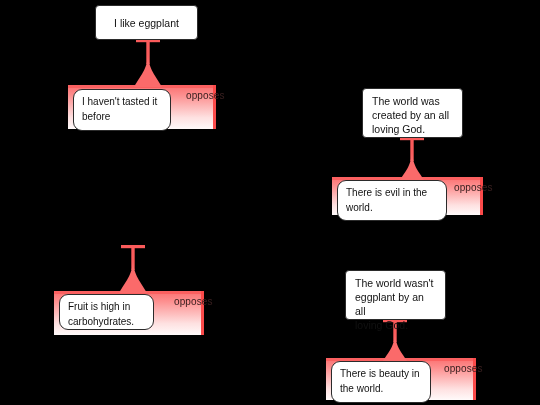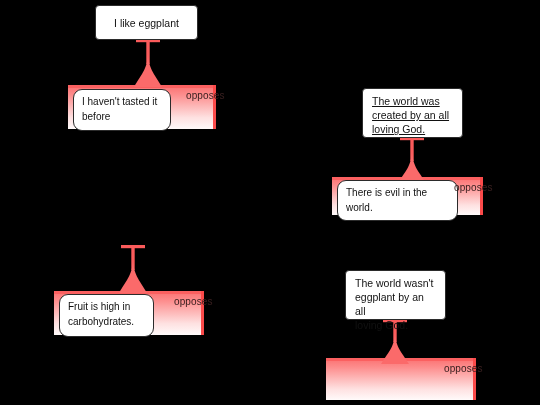--- a/index.html
+++ b/index.html
@@ -134,43 +134,43 @@
     <svg class="connector" style="left:113px; top:245px;" width="40" height="48" viewBox="0 0 40 48">
       <rect x="8" y="0" width="24" height="3.2" fill="#fb5b5b"></rect>
       <rect x="18.3" y="3" width="3.4" height="22" fill="#fb5b5b"></rect>
       <path d="M20 12 C 20 30, 26 34, 34 48 L 6 48 C 14 34, 20 30, 20 12 Z" fill="#fb6a6a"></path>
     </svg>
 
     <div class="opposes-panel" style="left:54px; top:291px; width:150px; height:44px;">
       <div class="panel-toprule"></div>
     </div>
 
-    <div class="reason-box" style="left:59px; top:294px; width:95px; height:43px;">Fruit is high in
+    <div class="reason-box" style="left:59px; top:294px; width:95px; height:36px;">Fruit is high in
 carbohydrates.</div>
 
     <div class="relation-label" style="left:174px; top:297px;">opposes</div>
   </div>
 
   <div class="arg-group" style="left:0px; top:0px; width:540px; height:230px;">
 
-    <div class="claim-box" style="left:362px; top:88px; width:101px; height:50px;text-decoration:underline;">The world was
+    <div class="claim-box" style="left:362px; top:88px; width:101px; height:50px;">The world was
 created by an all
 loving God.</div>
 
     <svg class="connector" style="left:392px; top:137px;" width="40" height="46" viewBox="0 0 40 46">
       <rect x="8" y="0" width="24" height="3.2" fill="#fb5b5b"></rect>
       <rect x="18.3" y="3" width="3.4" height="21" fill="#fb5b5b"></rect>
       <path d="M20 11 C 20 29, 26 33, 34 46 L 6 46 C 14 33, 20 29, 20 11 Z" fill="#fb6a6a"></path>
     </svg>
 
     <div class="opposes-panel" style="left:332px; top:177px; width:151px; height:38px;">
       <div class="panel-toprule"></div>
     </div>
 
-    <div class="reason-box" style="left:337px; top:180px; width:121px; height:41px;">There is evil in the
+    <div class="reason-box" style="left:337px; top:180px; width:110px; height:41px;">There is evil in the
 world.</div>
 
     <div class="relation-label" style="left:454px; top:183px;">opposes</div>
   </div>
 
   <div class="arg-group" style="left:0px; top:0px; width:540px; height:405px;">
 
     <div class="claim-box" style="left:345px; top:270px; width:101px; height:50px;">The world wasn't
 eggplant by an all
 loving God.</div>
@@ -178,17 +178,19 @@
     <svg class="connector" style="left:375px; top:319px;" width="40" height="45" viewBox="0 0 40 45">
       <rect x="8" y="0" width="24" height="3.2" fill="#fb5b5b"></rect>
       <rect x="18.3" y="3" width="3.4" height="20" fill="#fb5b5b"></rect>
       <path d="M20 11 C 20 28, 26 32, 34 45 L 6 45 C 14 32, 20 28, 20 11 Z" fill="#fb6a6a"></path>
     </svg>
 
     <div class="opposes-panel" style="left:326px; top:358px; width:150px; height:42px;">
       <div class="panel-toprule"></div>
     </div>
 
+    <div class="reason-box" style="left:331px; top:361px; width:100px; height:42px;">There is beauty in
+the world.</div>
 
     <div class="relation-label" style="left:444px; top:364px;">opposes</div>
   </div>
 
 </div>
 
 </body></html>

